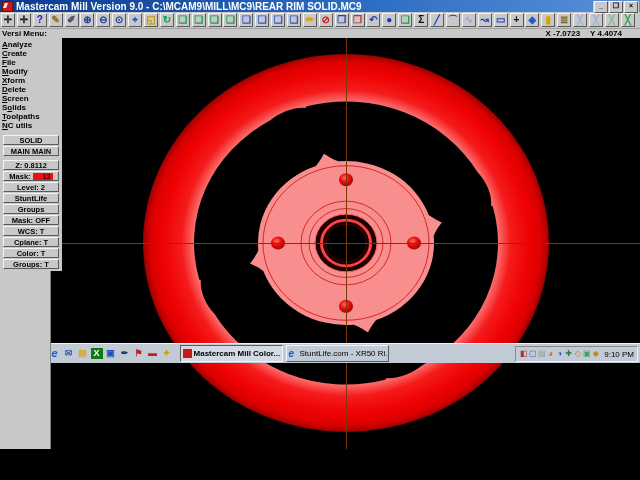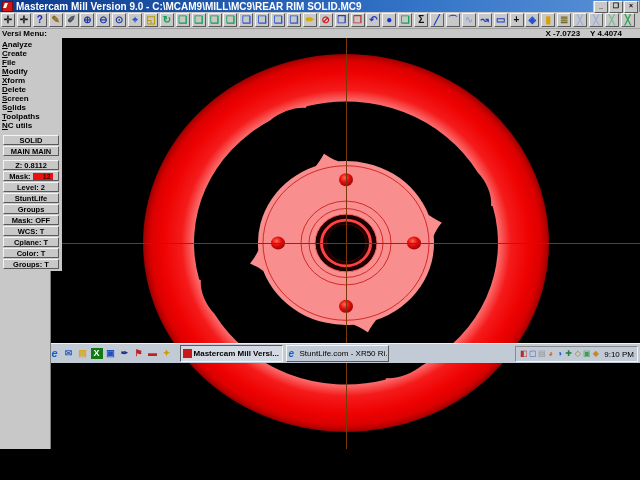--- a/index.html
+++ b/index.html
@@ -233,21 +233,21 @@
       <span class="qlicon" style="color: rgb(255, 255, 255); background: rgb(18, 122, 18); height: 11px; line-height: 11px;">X</span>
       <span class="qlicon" style="color: rgb(32, 80, 192);">▣</span>
       <span class="qlicon" style="color: rgb(32, 48, 128);">✒</span>
       <span class="qlicon" style="color: rgb(192, 32, 32);">⚑</span>
       <span class="qlicon" style="color: rgb(192, 32, 32);">▬</span>
       <span class="qlicon" style="color: rgb(200, 160, 0);">✦</span>
     </span>
   <span id="taskbuttons" style="display:flex;gap:3px">
       <span class="taskbtn active">
         <span class="task-ico" style="background: rgb(200, 24, 24);"></span>
-        <span>Mastercam Mill Versi...</span>
+        <span>Mastercam Mill Color...</span>
       </span>
       <span class="taskbtn">
         <span class="task-ico" style="background: none; color: rgb(21, 96, 208); font-style: italic; font-weight: bold; font-size: 10px; line-height: 9px;">e</span>
         <span>StuntLife.com - XR50 Ri...</span>
       </span>
     </span>
   <span class="tray">
     <span id="trayicons" style="display:flex">
         <span class="trayicon" style="color: rgb(176, 48, 48);">◧</span>
         <span class="trayicon" style="color: rgb(56, 88, 192);">▢</span>

